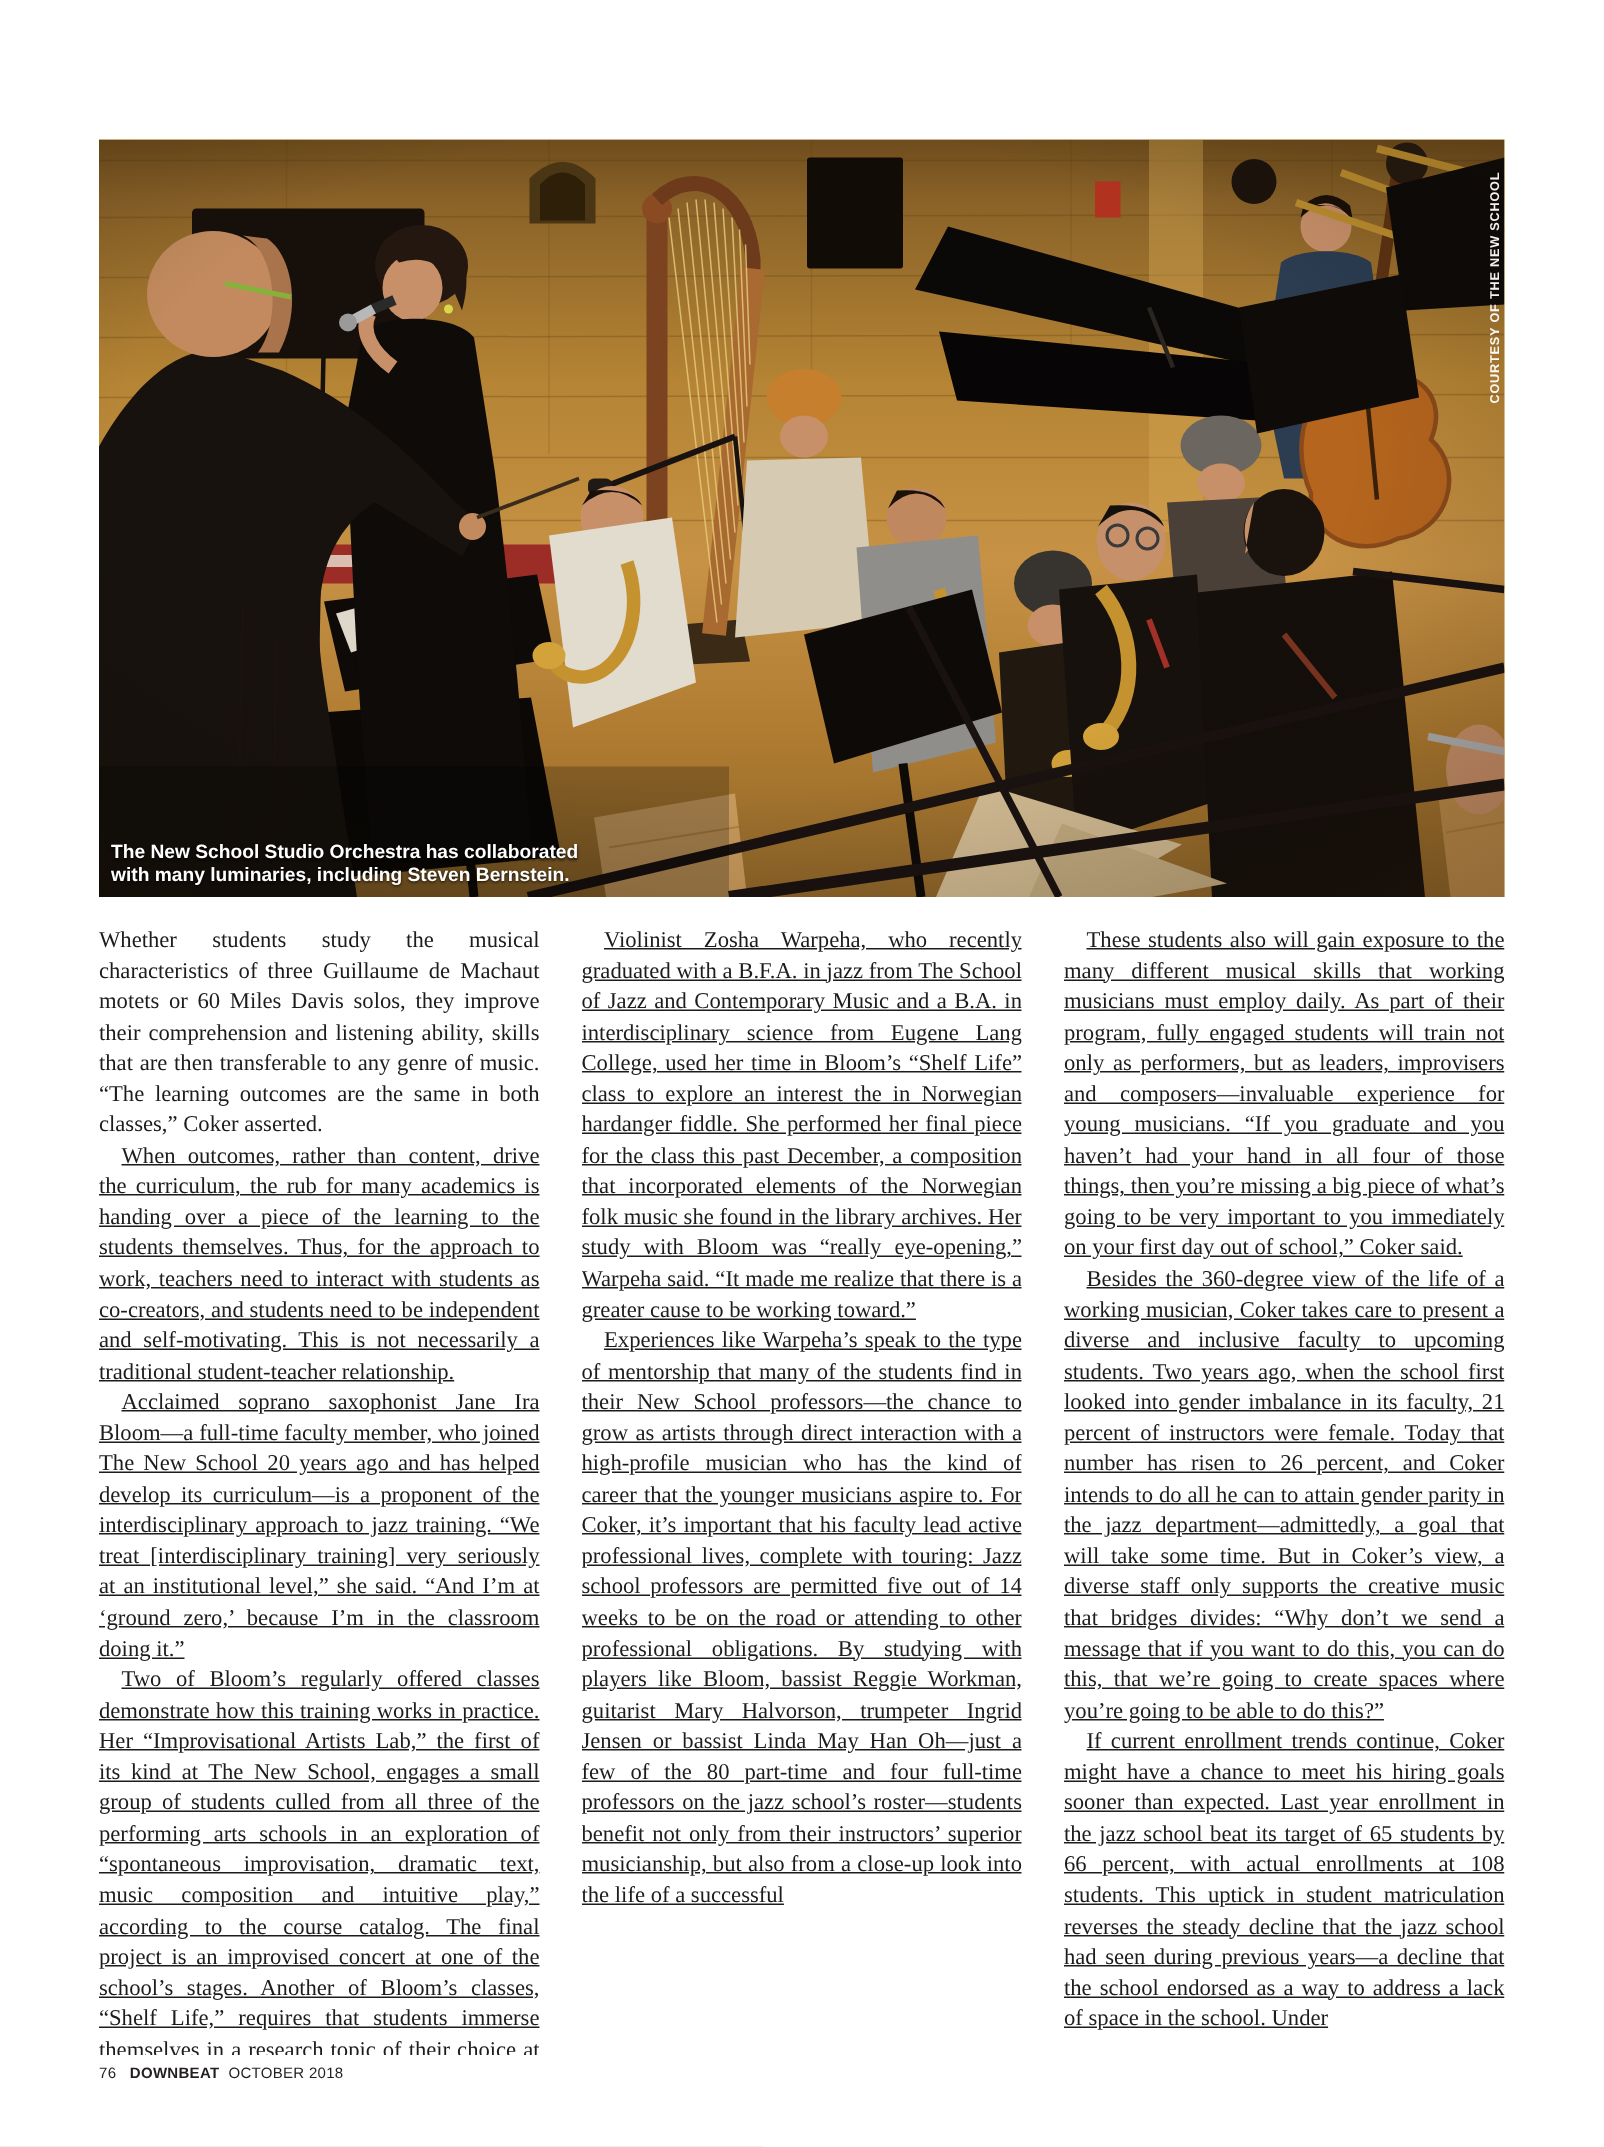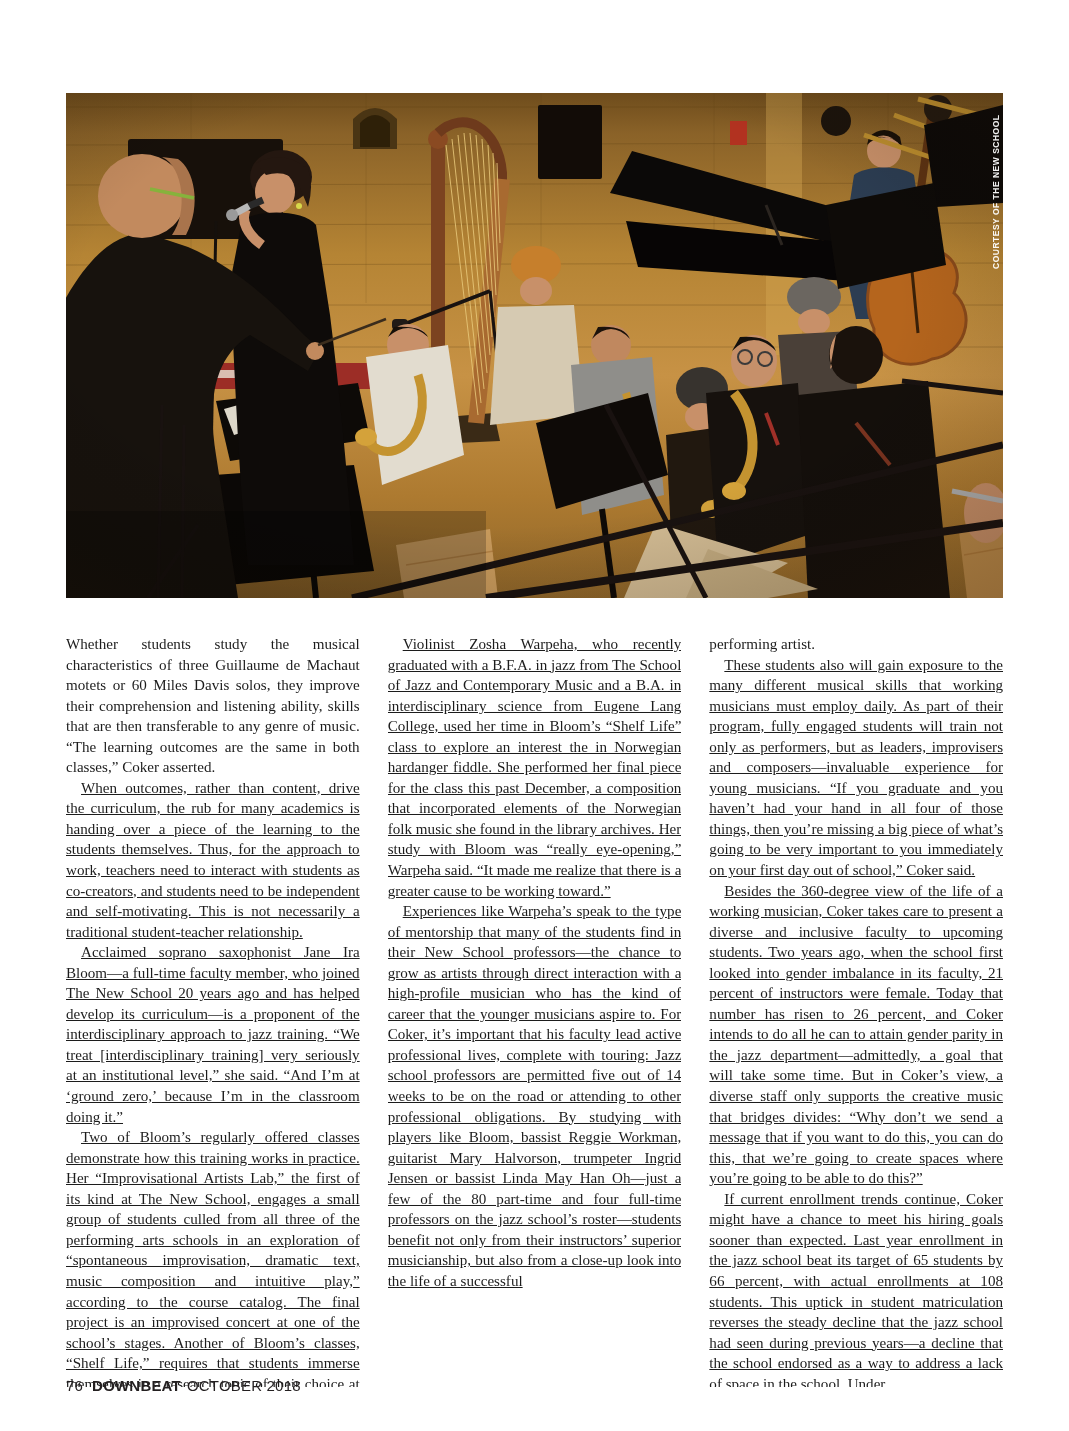--- a/index.html
+++ b/index.html
@@ -9,28 +9,28 @@
   .photo{position:absolute;left:66px;top:93px;width:937px;height:505px;overflow:hidden;background:#b98434;}
   .photo svg{display:block;width:937px;height:505px;}
   .photo-caption{position:absolute;left:8px;bottom:8px;width:322px;
       font-family:"Liberation Sans", sans-serif;font-weight:700;font-size:12.8px;line-height:14.5px;
       color:#ffffff;text-shadow:0 1px 2px rgba(0,0,0,.85);}
   .photo-credit{position:absolute;top:6px;right:2px;height:170px;
       writing-mode:vertical-rl;transform:rotate(180deg);
       font-family:"Liberation Sans", sans-serif;font-weight:700;font-size:8.5px;letter-spacing:.5px;
       color:#ffffff;opacity:.95;}
   
-  .article{position:absolute;left:66px;top:634px;width:937px;height:753px;display:flex;gap:28px;}
+  .article{position:absolute;left:66px;top:617px;width:937px;height:753px;display:flex;gap:28px;justify-content:flex-end;}
   .col{width:299px;height:753px;overflow:hidden;}
   .col p{margin:0;text-align:justify;font-size:15.1px;line-height:20.55px;color:#1c1c1c;
          font-family:"Liberation Serif", serif;}
   .col p.ind{text-indent:15px;text-decoration:underline;}
   
   .footer{position:absolute;left:66px;top:1377px;font-family:"Liberation Sans", sans-serif;
-          font-size:15px;color:#231f20;letter-spacing:.2px;}
+          font-size:10px;color:#231f20;letter-spacing:.2px;}
   .footer .pageno{margin-right:9px;font-weight:400;}
   .footer .brand{font-weight:800;margin-right:6px;}
   .footer .issue{font-weight:400;}
 </style>
 </head>
 <body>
 
 <div class="page">
 
   <figure class="photo" style="margin:0">
@@ -261,36 +261,36 @@
           <line x1="132" y1="432" x2="82" y2="505" stroke-width="4"></line>
           <line x1="96" y1="312" x2="92" y2="505" stroke-width="3"></line>
           <line x1="118" y1="332" x2="116" y2="505" stroke-width="3"></line>
         </g>
       </g>
 
       <rect x="0" y="0" width="937" height="505" fill="url(#vig)"></rect>
       <rect x="0" y="418" width="420" height="87" fill="#000000" opacity=".22"></rect>
     </svg>
 
+    <figcaption class="photo-caption">The New School Studio Orchestra has collaborated with many luminaries, including Steven Bernstein.</figcaption>
     <div class="photo-credit">COURTESY OF THE NEW SCHOOL</div>
   </figure>
 
   <main class="article">
     <div class="col">
       <p>Whether students study the musical characteristics of three Guillaume de Machaut motets or 60 Miles Davis solos, they improve their comprehension and listening ability, skills that are then transferable to any genre of music. “The learning outcomes are the same in both classes,” Coker asserted.</p>
       <p class="ind">When outcomes, rather than content, drive the curriculum, the rub for many academics is handing over a piece of the learning to the students themselves. Thus, for the approach to work, teachers need to interact with students as co-creators, and students need to be independent and self-motivating. This is not necessarily a traditional student-teacher relationship.</p>
       <p class="ind">Acclaimed soprano saxophonist Jane Ira Bloom—a full-time faculty member, who joined The New School 20 years ago and has helped develop its curriculum—is a proponent of the interdisciplinary approach to jazz training. “We treat [interdisciplinary training] very seriously at an institutional level,” she said. “And I’m at ‘ground zero,’ because I’m in the classroom doing it.”</p>
       <p class="ind">Two of Bloom’s regularly offered classes demonstrate how this training works in practice. Her “Improvisational Artists Lab,” the first of its kind at The New School, engages a small group of students culled from all three of the performing arts schools in an exploration of “spontaneous improvisation, dramatic text, music composition and intuitive play,” according to the course catalog. The final project is an improvised concert at one of the school’s stages. Another of Bloom’s classes, “Shelf Life,” requires that students immerse themselves in a research topic of their choice at the New</p>
     </div>
     <div class="col">
       <p class="ind">Violinist Zosha Warpeha, who recently graduated with a B.F.A. in jazz from The School of Jazz and Contemporary Music and a B.A. in interdisciplinary science from Eugene Lang College, used her time in Bloom’s “Shelf Life” class to explore an interest the in Norwegian hardanger fiddle. She performed her final piece for the class this past December, a composition that incorporated elements of the Norwegian folk music she found in the library archives. Her study with Bloom was “really eye-opening,” Warpeha said. “It made me realize that there is a greater cause to be working toward.”</p>
       <p class="ind">Experiences like Warpeha’s speak to the type of mentorship that many of the students find in their New School professors—the chance to grow as artists through direct interaction with a high-profile musician who has the kind of career that the younger musicians aspire to. For Coker, it’s important that his faculty lead active professional lives, complete with touring: Jazz school professors are permitted five out of 14 weeks to be on the road or attending to other professional obligations. By studying with players like Bloom, bassist Reggie Workman, guitarist Mary Halvorson, trumpeter Ingrid Jensen or bassist Linda May Han Oh—just a few of the 80 part-time and four full-time professors on the jazz school’s roster—students benefit not only from their instructors’ superior musicianship, but also from a close-up look into the life of a successful</p>
     </div>
     <div class="col">
-      <p>performing artist.</p>
       <p class="ind">These students also will gain exposure to the many different musical skills that working musicians must employ daily. As part of their program, fully engaged students will train not only as performers, but as leaders, improvisers and composers—invaluable experience for young musicians. “If you graduate and you haven’t had your hand in all four of those things, then you’re missing a big piece of what’s going to be very important to you immediately on your first day out of school,” Coker said.</p>
       <p class="ind">Besides the 360-degree view of the life of a working musician, Coker takes care to present a diverse and inclusive faculty to upcoming students. Two years ago, when the school first looked into gender imbalance in its faculty, 21 percent of instructors were female. Today that number has risen to 26 percent, and Coker intends to do all he can to attain gender parity in the jazz department—admittedly, a goal that will take some time. But in Coker’s view, a diverse staff only supports the creative music that bridges divides: “Why don’t we send a message that if you want to do this, you can do this, that we’re going to create spaces where you’re going to be able to do this?”</p>
       <p class="ind">If current enrollment trends continue, Coker might have a chance to meet his hiring goals sooner than expected. Last year enrollment in the jazz school beat its target of 65 students by 66 percent, with actual enrollments at 108 students. This uptick in student matriculation reverses the steady decline that the jazz school had seen during previous years—a decline that the school endorsed as a way to address a lack of space in the school. Under</p>
     </div>
   </main>
 
   <div class="footer">
     <span class="pageno">76</span><span class="brand">DOWNBEAT</span><span class="issue">OCTOBER 2018</span>
   </div>
 

